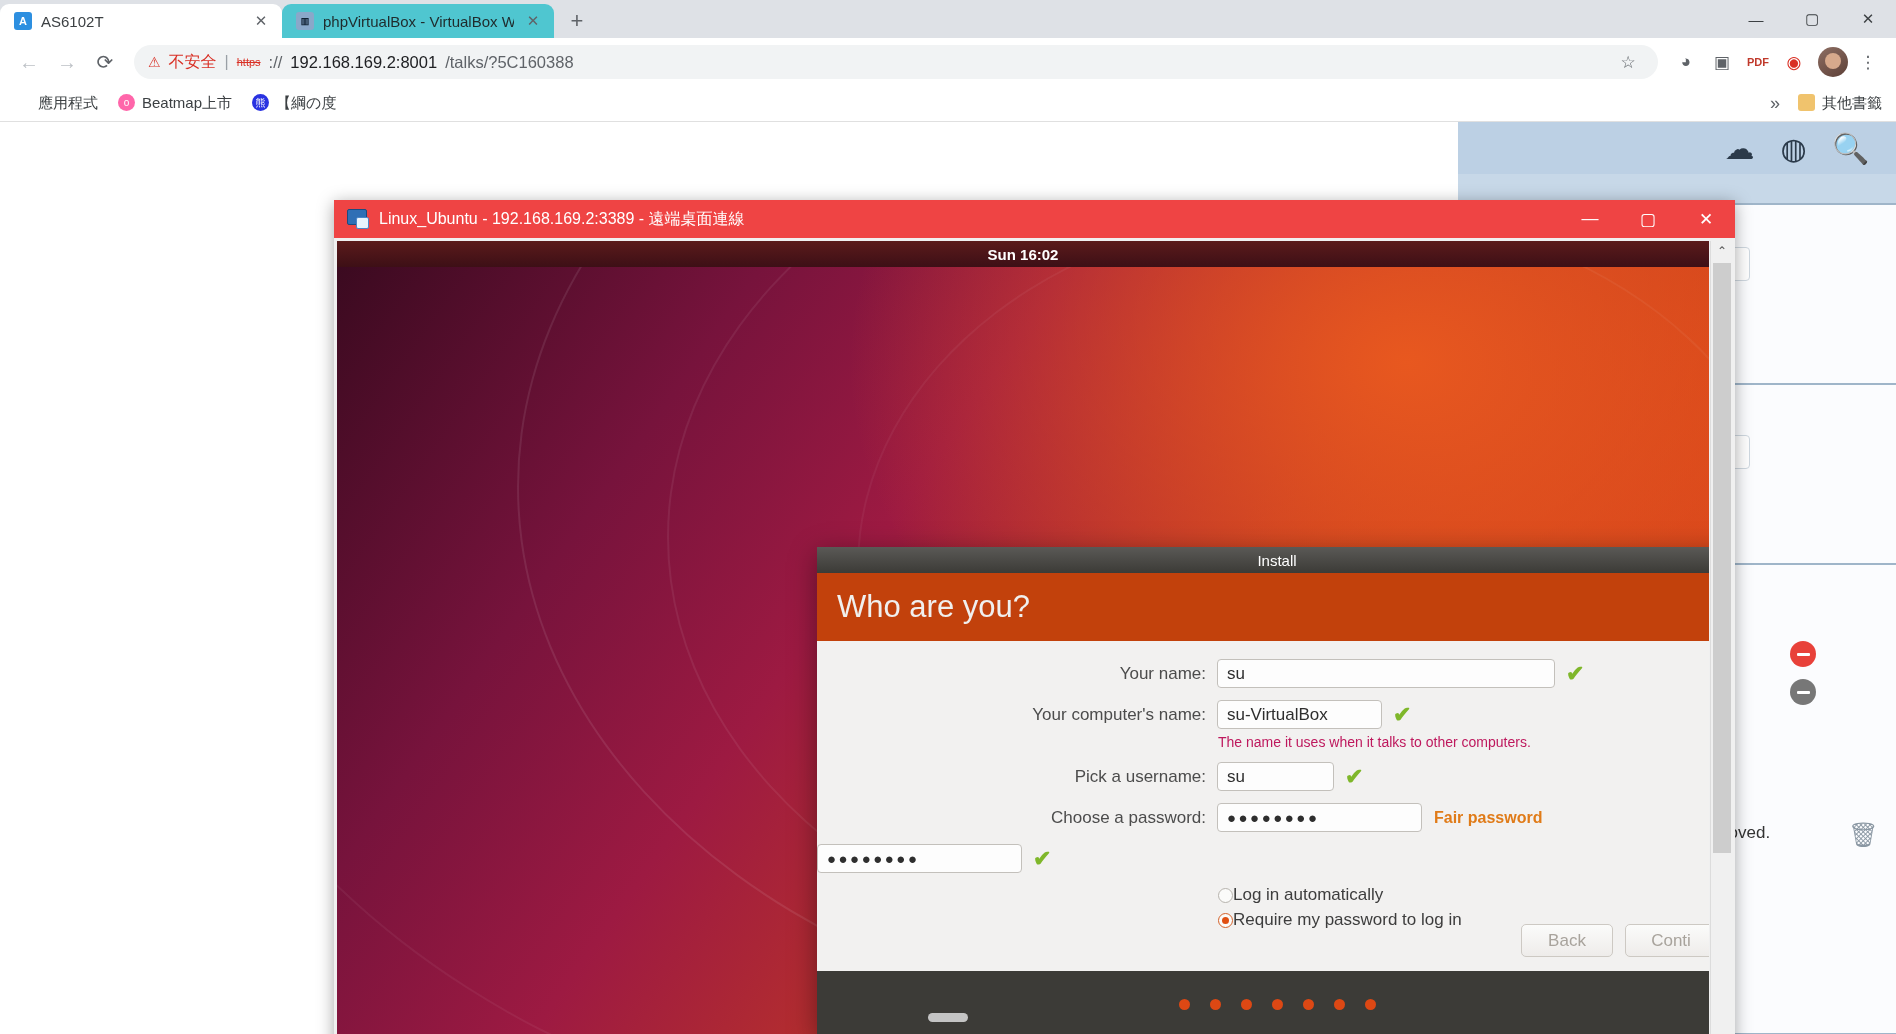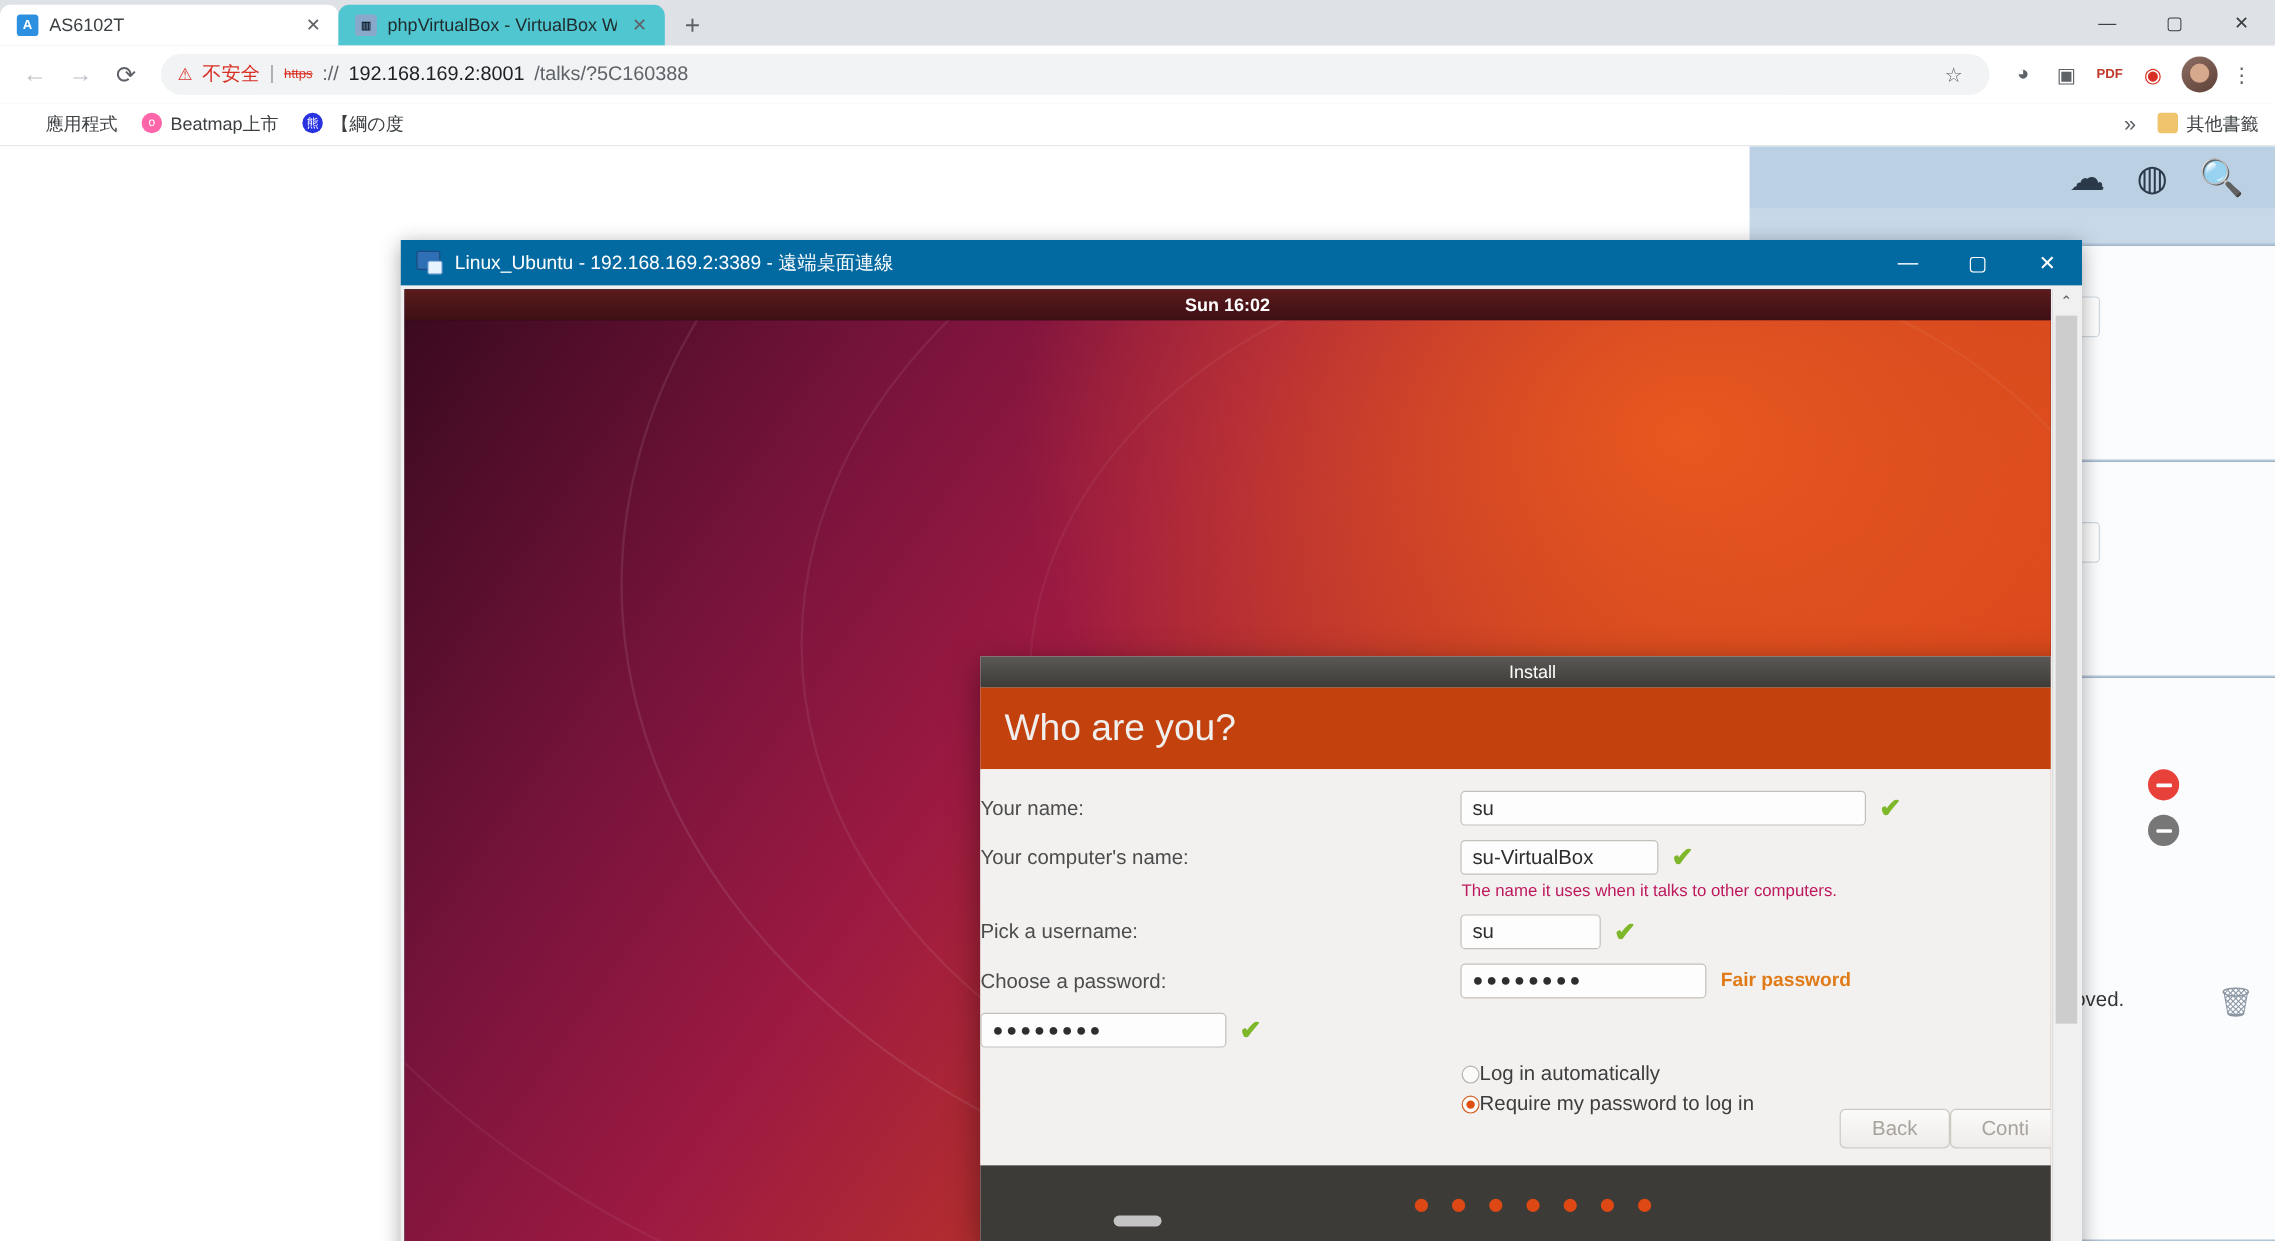--- a/index.html
+++ b/index.html
@@ -201,21 +201,21 @@
   .trash-ico { position:absolute; font-size:24px; color:#8a97a3; }
 
   
   .rdp-win {
     position: absolute; left: 334px; top: 78px;
     width: 1401px; height: 882px;
     background: #f0f0f0;
     box-shadow: 0 3px 16px rgba(0,0,0,0.35);
   }
   .rdp-title {
-    height: 38px; background: #0369a1; display: flex; align-items: center;
+    height: 38px; background: #ef4444; display: flex; align-items: center;
     padding-left: 13px; gap: 10px; color: #fff;
   }
   .rdp-ico {
     width: 22px; height: 20px; flex:0 0 22px; position:relative;
   }
   .rdp-ico::before{
     content:""; position:absolute; left:0; top:0; width:18px; height:14px;
     background:#2f6fb5; border-radius:2px; border:1px solid #1b4b80;
   }
   .rdp-ico::after{
@@ -282,21 +282,21 @@
   }
   .inst-h1 { color:#f0efee; font-size:31px; font-weight:300; }
   .inst-body {
     height:330px; background:#f2f1f0; position:relative; padding-top:18px;
   }
   .frow {
     display:flex; align-items:center; justify-content:flex-start;
     margin-bottom:12px;
   }
   .flabel {
-    width:400px; padding-right:11px;
+    width:400px; text-align:right; padding-right:11px;
     font-size:17px; color:#4c4c4c;
   }
   .ftext {
     height:29px; border:1px solid #c3c0bb; border-radius:4px;
     background:#fdfdfd; padding:0 9px; font-size:17px; color:#2e2e2e;
     display:flex; align-items:center;
   }
   .w-name { width:338px; }
   .w-comp { width:165px; }
   .w-user { width:117px; }
@@ -318,21 +318,21 @@
     width:15px; height:15px; border-radius:50%; border:1px solid #b7b3ad;
     background:#fbfbfa; flex:0 0 15px; position:relative;
   }
   .radio.sel { border-color:#d4622a; }
   .radio.sel::after {
     content:""; position:absolute; left:3px; top:3px;
     width:7px; height:7px; border-radius:50%; background:#e04f12;
   }
   .radio-lbl { font-size:17px; color:#3d3d3d; }
   .inst-btns {
-    position:absolute; right:20px; bottom:14px; display:flex; gap:0;
+    position:absolute; right:20px; bottom:14px; display:flex; gap:12px;
   }
   .ibtn {
     min-width:92px; height:33px; border:1px solid #cdc9c3; border-radius:5px;
     background:linear-gradient(180deg,#fbfbfa,#eeecea);
     display:flex; align-items:center; justify-content:center;
     font-size:17px; color:#a8a39c;
   }
   .inst-footer {
     height:66px; background:#3c3b37; display:flex; align-items:center;
     justify-content:center; gap:20px;

